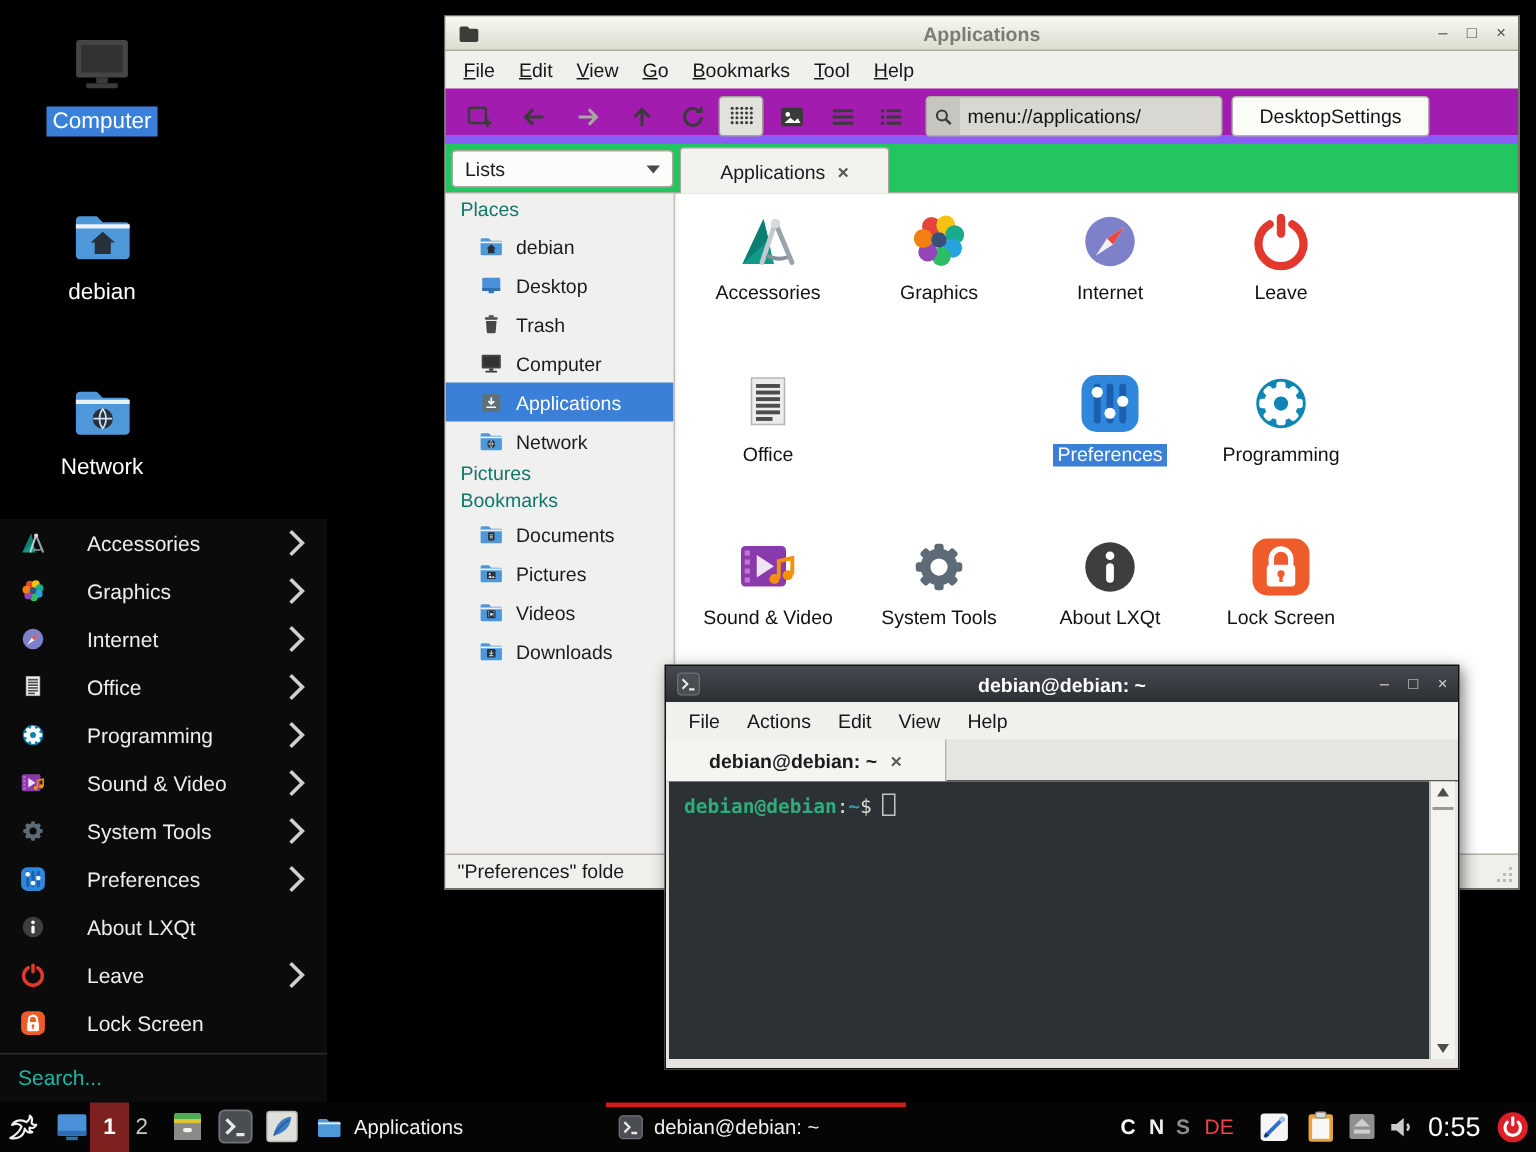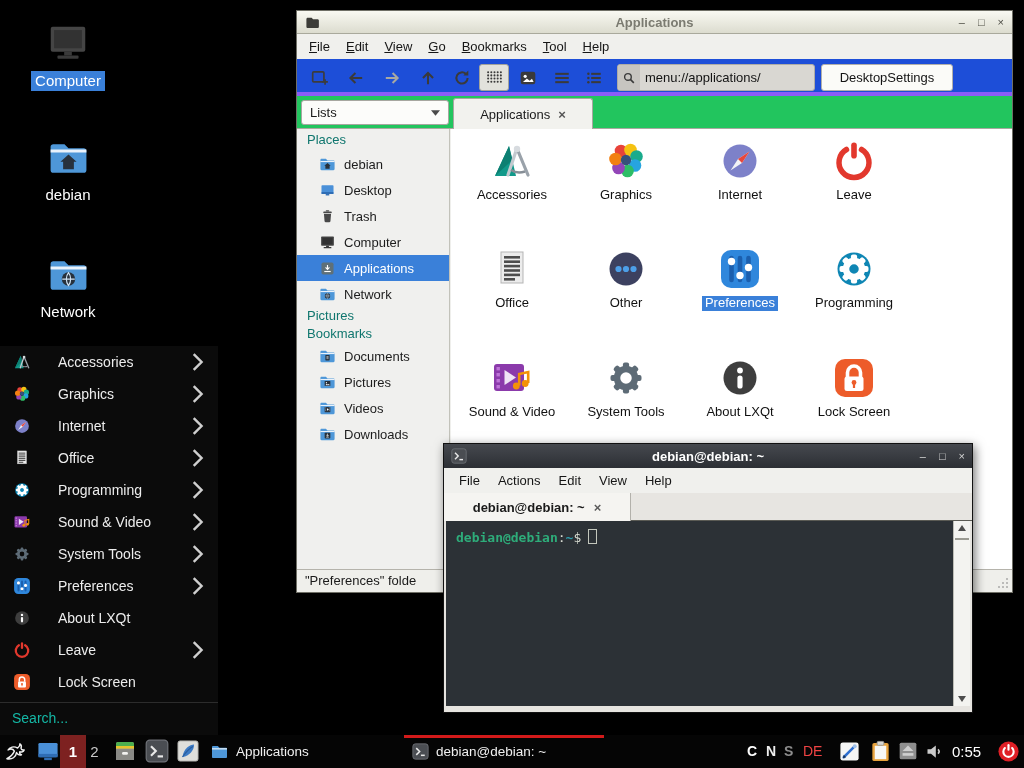--- a/index.html
+++ b/index.html
@@ -16,21 +16,21 @@
 
 #fm{left:296px;top:10px;width:717px;height:583px;background:#efefec;border:1px solid #6f6f66}
 .fm-titlebar{position:absolute;left:0;top:0;right:0;height:23px;background:linear-gradient(#f9f9f2,#dcdccf);border-bottom:1px solid #a9a99c;display:flex;align-items:center;padding:0 8px}
 .fm-title{position:absolute;left:0;right:0;text-align:center;font-weight:bold;color:#7b7b71}
 .winbtns{margin-left:auto;display:flex;gap:13px;font-size:11px;z-index:2}
 .winbtns span{cursor:default}
 .fm-titlebar .winbtns span{color:#4c4c44}
 .fm-menubar{position:absolute;left:0;top:23px;right:0;height:25px;background:#f0f0ed;display:flex;align-items:center;padding-left:4px}
 .fm-menu-item{display:inline-block;padding:3px 8px;color:#161616}
 .fm-menu-item::first-letter{text-decoration:underline}
-.fm-toolbar{position:absolute;left:0;top:48px;right:0;height:37px;background:#1d4ed8;border-bottom:4px solid #8b5cf6}
+.fm-toolbar{position:absolute;left:0;top:48px;right:0;height:37px;background:#a21caf;border-bottom:6px solid #8b5cf6}
 .tbi{position:absolute;top:10px;width:18px;height:18px}
 .tb-btn-pressed{position:absolute;left:182px;top:5px;width:30px;height:27px;background:#e2e2dc;border:1px solid #a3a39b;border-radius:3px;display:flex;align-items:center;justify-content:center}
 .addr{position:absolute;left:320px;top:5px;width:198px;height:27px;background:#d9d7d2;border:1px solid #aeaca6;border-radius:3px;display:flex;align-items:center;overflow:hidden}
 .addr .mag{width:22px;height:25px;background:#c7c5c0;display:flex;align-items:center;justify-content:center;flex:none}
 .addr .addr-text{padding-left:5px;white-space:nowrap;color:#141414}
 .dsk-btn{position:absolute;left:524px;top:5px;width:132px;height:27px;background:#fbfbf8;border:1px solid #b2b0aa;border-radius:3px;text-align:center;line-height:25px;color:#141414}
 .fm-tabrow{position:absolute;left:0;top:85px;right:0;height:33px;background:#22c55e;border-bottom:1px solid #a9a9a0}
 .lists-combo{position:absolute;left:4px;top:4px;width:148px;height:25px;background:#fcfcfa;border:1px solid #a7a7a0;border-radius:3px;display:flex;align-items:center;padding:0 8px}
 .lists-combo .arr{margin-left:auto;width:9px;height:6px}
 .fm-tab{position:absolute;left:156px;top:2px;width:140px;height:31px;background:#f2f2ee;border:1px solid #a7a7a0;border-bottom:none;border-radius:3px 3px 0 0;display:flex;align-items:center;justify-content:center;gap:8px}
@@ -370,29 +370,20 @@
                 <rect x="16" y="11" width="16" height="2.6"></rect>
                 <rect x="16" y="15.4" width="16" height="2.6"></rect>
                 <rect x="16" y="19.8" width="16" height="2.6"></rect>
                 <rect x="16" y="24.2" width="16" height="2.6"></rect>
                 <rect x="16" y="28.6" width="16" height="2.6"></rect>
                 <rect x="16" y="33" width="11" height="2.6"></rect>
               </g>
             </svg></span>
           <div class="glabel">Office</div>
         </div>
-        <div class="cell" style="left: 118px; top: 116px;">
-          <span class="ic"><svg viewBox="0 0 48 48">
-              <circle cx="24" cy="24" r="16.5" fill="#3c4160"></circle>
-              <circle cx="16.5" cy="24" r="3.1" fill="#4d9fe8"></circle>
-              <circle cx="24" cy="24" r="3.1" fill="#4d9fe8"></circle>
-              <circle cx="31.5" cy="24" r="3.1" fill="#4d9fe8"></circle>
-            </svg></span>
-          <div class="glabel">Other</div>
-        </div>
         <div class="cell" style="left: 232px; top: 116px;">
           <span class="ic"><svg viewBox="0 0 48 48">
               <rect x="5" y="5" width="38" height="38" rx="10" fill="#2f87dc"></rect>
               <g stroke="#1b5fae" stroke-width="4.6" stroke-linecap="round">
                 <path d="M15.5 13v22M24 13v22M32.5 13v22"></path>
               </g>
               <g fill="#fff">
                 <circle cx="15.5" cy="16.5" r="3.7"></circle>
                 <circle cx="24" cy="30.5" r="3.7"></circle>
                 <circle cx="32.5" cy="22.5" r="3.7"></circle>
@@ -734,19 +725,19 @@
       </svg></span>
   <span class="ic abs" style="left:898px;top:6px;width:20px;height:20px"><svg viewBox="0 0 24 24">
         <rect x="2" y="2" width="20" height="20" rx="2" fill="#8f8f8f"></rect>
         <path d="M12 5.5L5.5 12h13z" fill="#cfcfcf"></path>
         <rect x="5.5" y="14.5" width="13" height="3.2" fill="#cfcfcf"></rect>
       </svg></span>
   <span class="ic abs" style="left:924px;top:6px;width:21px;height:21px"><svg viewBox="0 0 24 24">
         <path d="M4 9.5v5h4l5.5 4.5v-14L8 9.5z" fill="#cbcbcb"></path>
         <path d="M16 9.5q2.6 2.5 0 5" stroke="#cbcbcb" stroke-width="2" fill="none"></path>
       </svg></span>
-  <span class="tray-txt" style="left:952px;color:#fff;font-size:15px">0:55</span>
+  <span class="tray-txt" style="left:952px;color:#fff;font-size:18px">0:55</span>
   <span class="ic abs" style="left:997px;top:5px;width:23px;height:23px"><svg viewBox="0 0 24 24">
         <circle cx="12" cy="12" r="10.5" fill="#df1f26"></circle>
         <path d="M8.2 8.4a5.4 5.4 0 1 0 7.6 0" fill="none" stroke="#fff" stroke-width="2.2" stroke-linecap="round"></path>
         <rect x="10.9" y="4.3" width="2.2" height="7" rx="1.1" fill="#fff"></rect>
       </svg></span>
 </div>
 
 </body></html>

